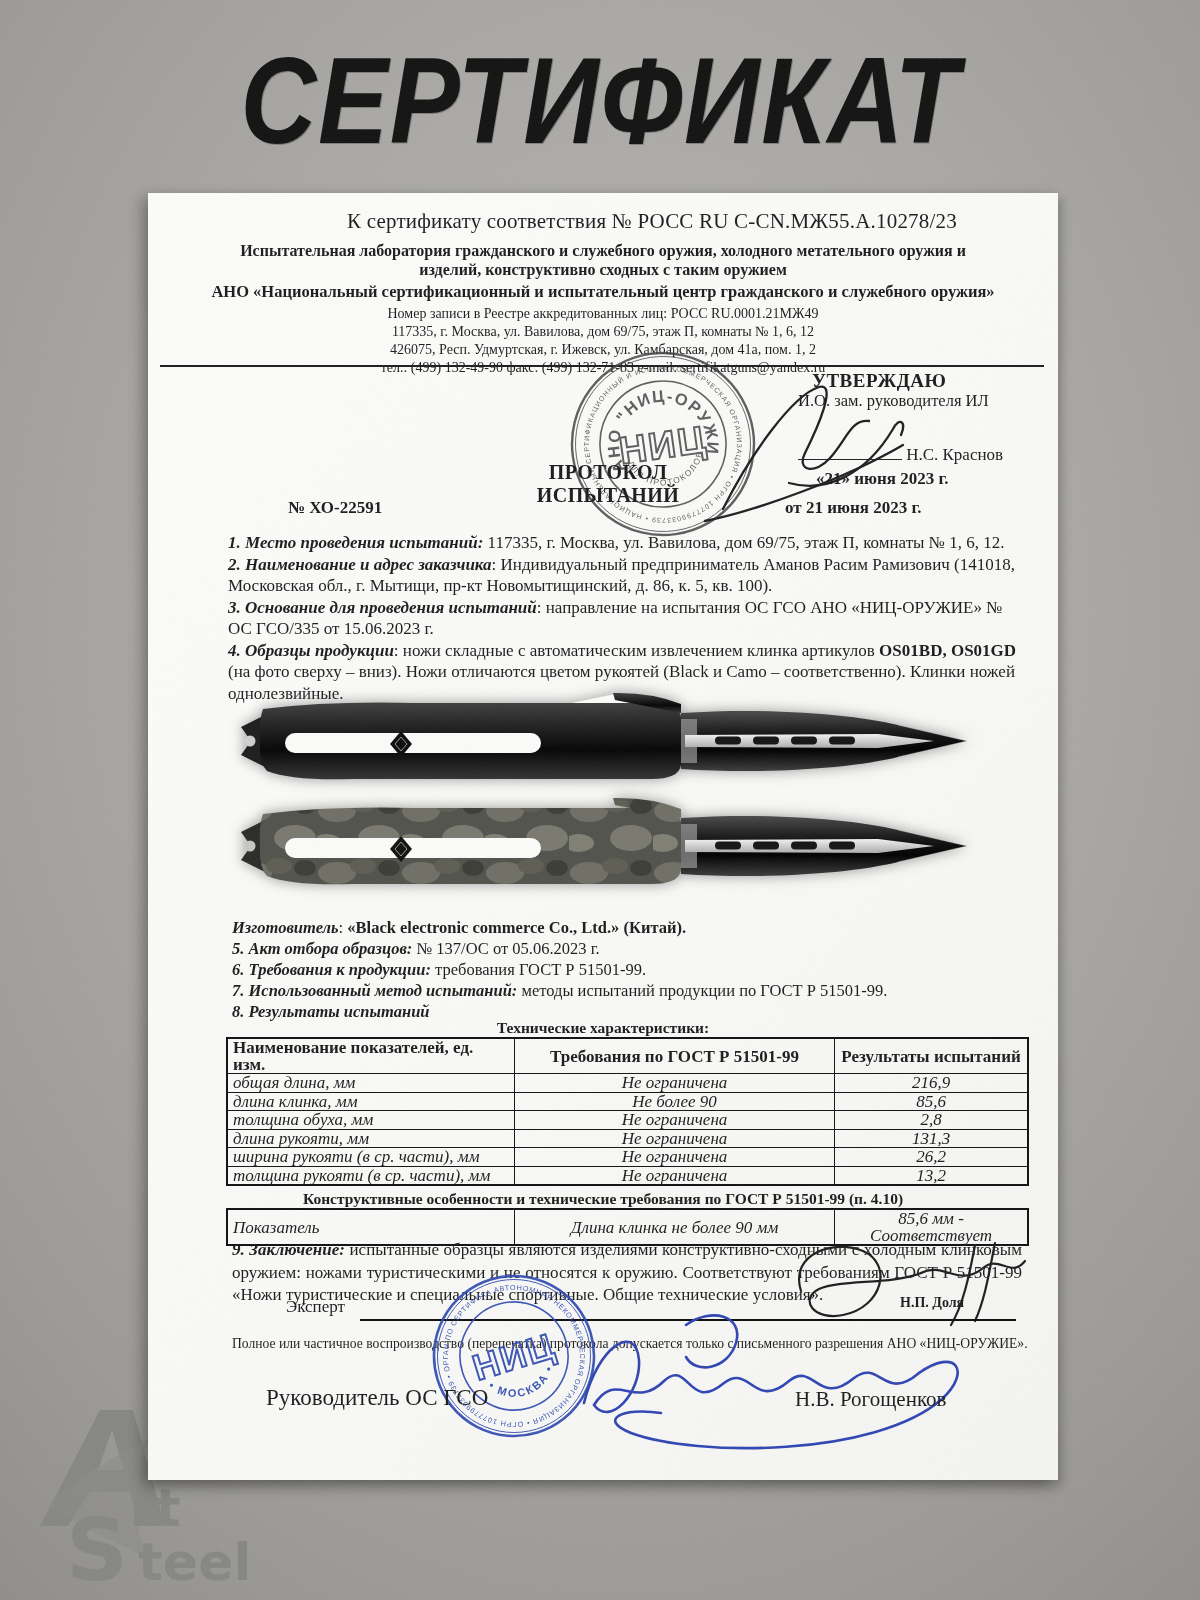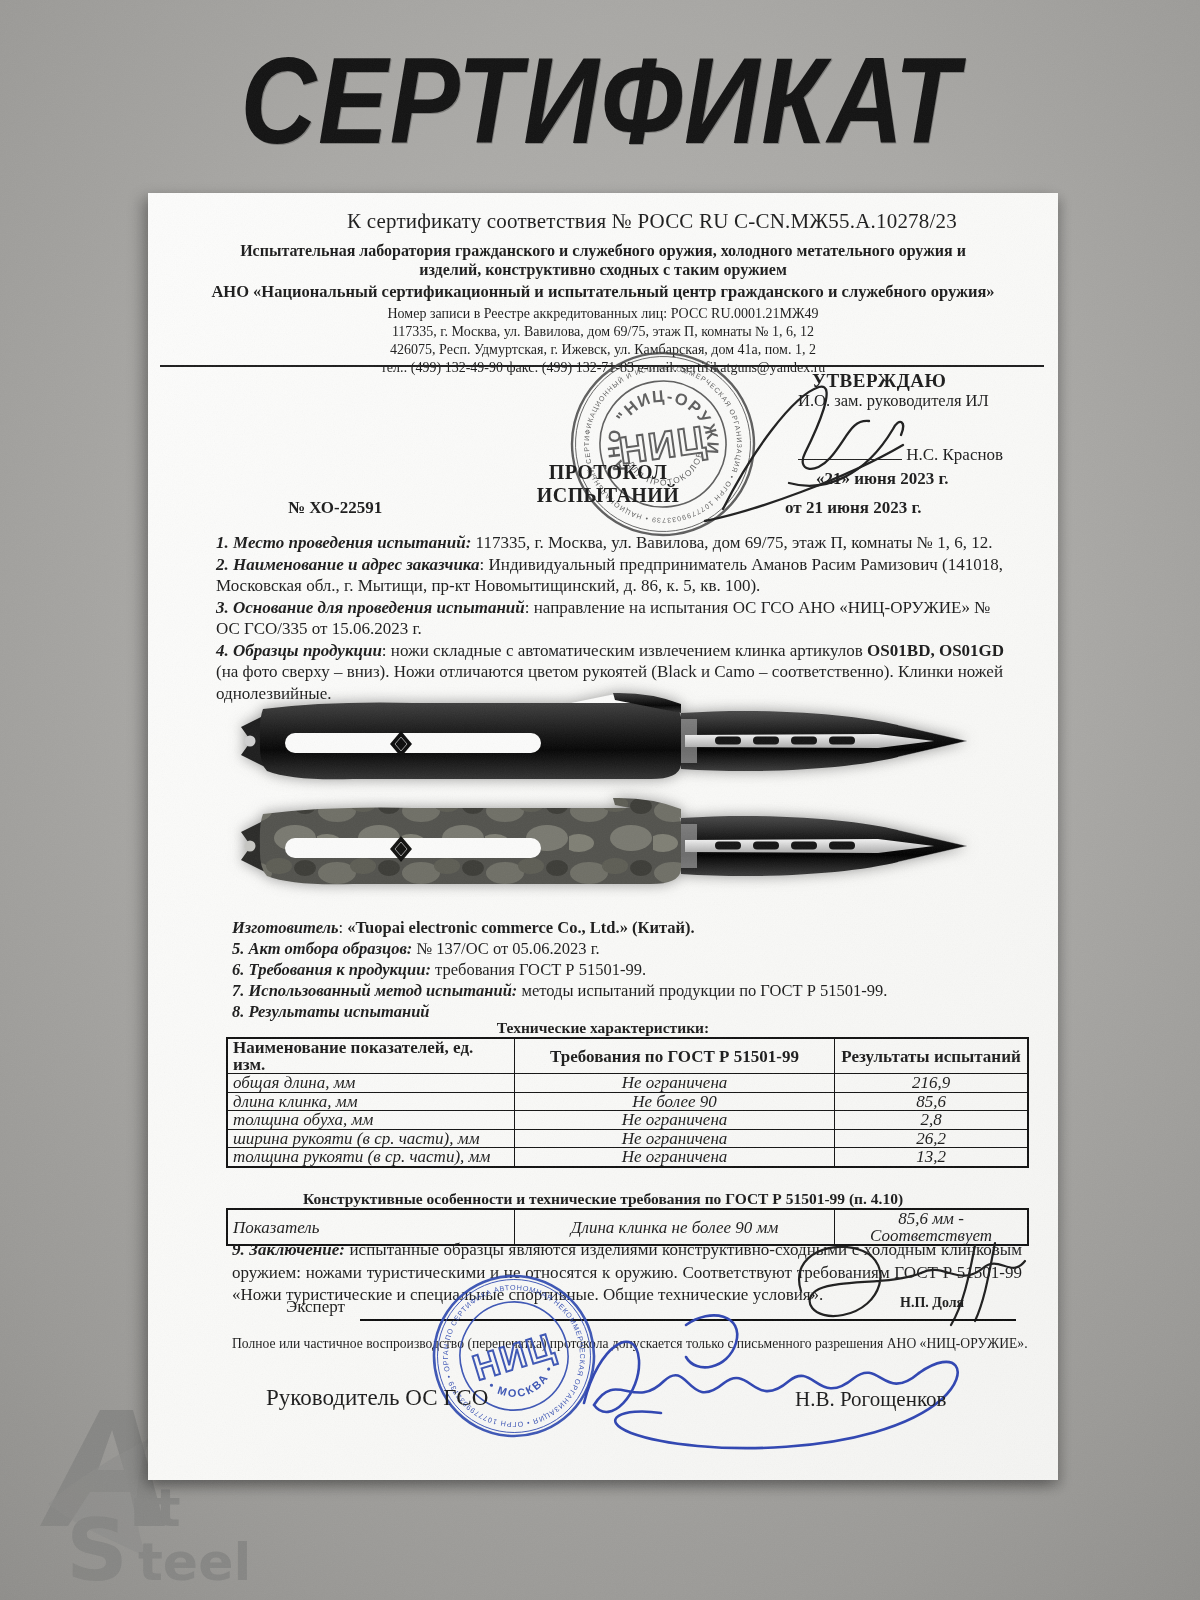--- a/index.html
+++ b/index.html
@@ -32,21 +32,21 @@
   #approval .lbl{font-size:19px;font-weight:bold;margin-left:14px;letter-spacing:.5px;}
   #approval .nrow{margin-top:34px;white-space:nowrap;}
   #approval .sig-line{display:inline-block;width:104px;border-bottom:1.5px solid #222;height:14px;}
   #approval .nm{font-size:17px;}
   #approval .dt{margin-left:18px;margin-top:4px;font-size:17px;font-weight:bold;}
   #protocol-title{left:330px;top:268px;width:260px;text-align:center;font-size:20px;font-weight:bold;letter-spacing:.4px;}
   #numrow{left:0;top:305px;width:100%;font-size:17px;font-weight:bold;}
   #numrow .no{margin-left:140px;}
   #numrow .dt{position:absolute;left:637px;top:0;}
   
-  #items{left:68px;top:339px;width:790px;font-size:17px;line-height:21.5px;}
+  #items{left:80px;top:339px;width:790px;font-size:17px;line-height:21.5px;}
   #mfg-items{left:84px;top:724px;width:790px;font-size:16.5px;line-height:21px;}
   #tech-caption{left:0;top:826px;width:100%;text-align:center;font-size:15.5px;font-weight:bold;}
   table.spec{border-collapse:collapse;background:transparent;}
   table.spec td,table.spec th{border:1.5px solid #141414;font-size:17px;padding:0 5px;line-height:17px;margin-left:36px;}
   table.spec th{font-weight:bold;text-align:center;height:25px;}
   table.spec td{height:17.5px;font-style:italic;}
   table.spec .col0{width:276px;text-align:left;}
   table.spec .col1{width:309px;text-align:center;}
   table.spec .col2{width:182px;text-align:center;}
   #table1{left:78px;top:844px;}
@@ -239,21 +239,21 @@
       <g fill="#141414">
         <rect x="482" y="45.5" width="26" height="8" rx="4"></rect>
         <rect x="520" y="45.5" width="26" height="8" rx="4"></rect>
         <rect x="558" y="45.5" width="26" height="8" rx="4"></rect>
         <rect x="596" y="45.5" width="26" height="8" rx="4"></rect>
       </g>
       <path d="M665 34 L734 50 L665 66" fill="none" stroke="#d8d8d8" stroke-width=".8" opacity=".5"></path>
     </svg>
 
     <div class="abs" id="mfg-items">
-      <div><span class="bi">Изготовитель</span><span>: </span><span class="b">«Tuopai electronic commerce Co., Ltd.»</span><span class="b"> (Китай).</span></div>
+      <div><span class="bi">Изготовитель</span><span>: </span><span class="b">«Black electronic commerce Co., Ltd.»</span><span class="b"> (Китай).</span></div>
       <div><span class="bi">5. Акт отбора образцов:</span><span> № 137/ОС от 05.06.2023 г.</span></div>
       <div><span class="bi">6. Требования к продукции:</span><span> требования ГОСТ Р 51501-99.</span></div>
       <div><span class="bi">7. Использованный метод испытаний:</span><span> методы испытаний продукции по ГОСТ Р 51501-99.</span></div>
       <div><span class="bi">8. Результаты испытаний</span></div>
     </div>
 
     <div class="abs" id="tech-caption">Технические характеристики:</div>
 
     <div class="abs" id="table1">
       <table class="spec">
@@ -274,20 +274,25 @@
               <td class="col0">длина клинка, мм</td>
               <td class="col1">Не более 90</td>
               <td class="col2">85,6</td>
             </tr>
             <tr>
               <td class="col0">толщина обуха, мм</td>
               <td class="col1">Не ограничена</td>
               <td class="col2">2,8</td>
             </tr>
             <tr>
+              <td class="col0">длина рукояти, мм</td>
+              <td class="col1">Не ограничена</td>
+              <td class="col2">131,3</td>
+            </tr>
+            <tr>
               <td class="col0">ширина рукояти (в ср. части), мм</td>
               <td class="col1">Не ограничена</td>
               <td class="col2">26,2</td>
             </tr>
             <tr>
               <td class="col0">толщина рукояти (в ср. части), мм</td>
               <td class="col1">Не ограничена</td>
               <td class="col2">13,2</td>
             </tr>
           </tbody>

